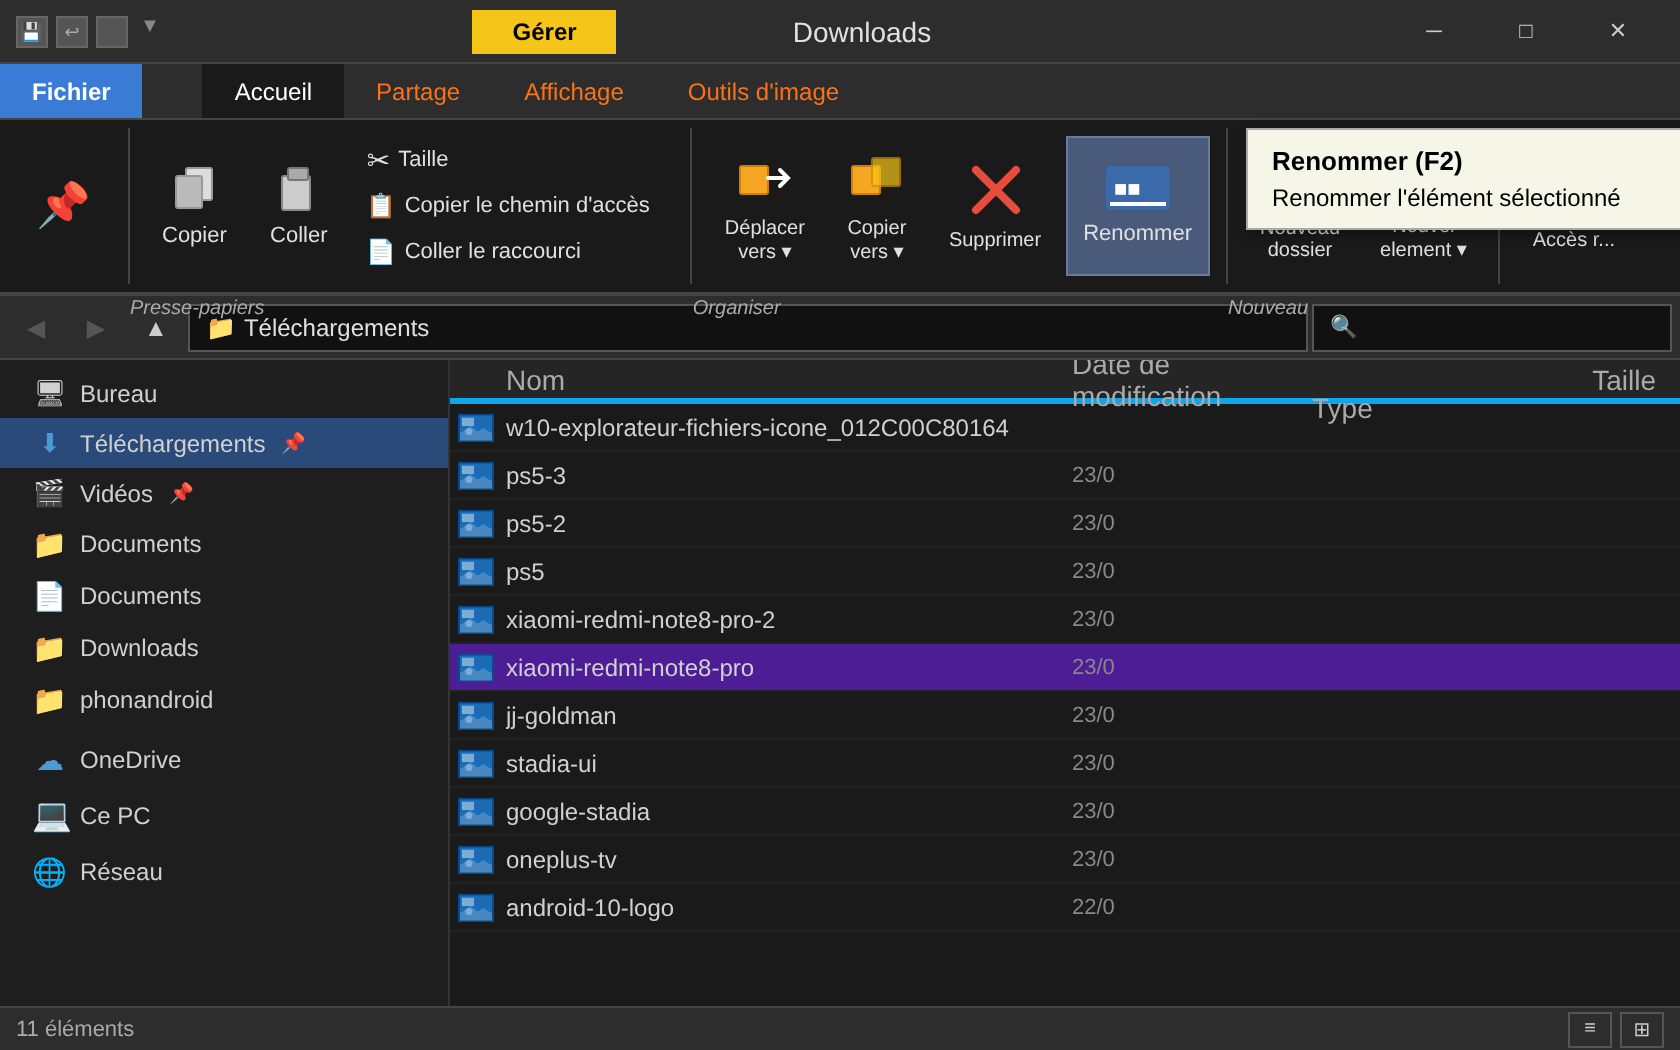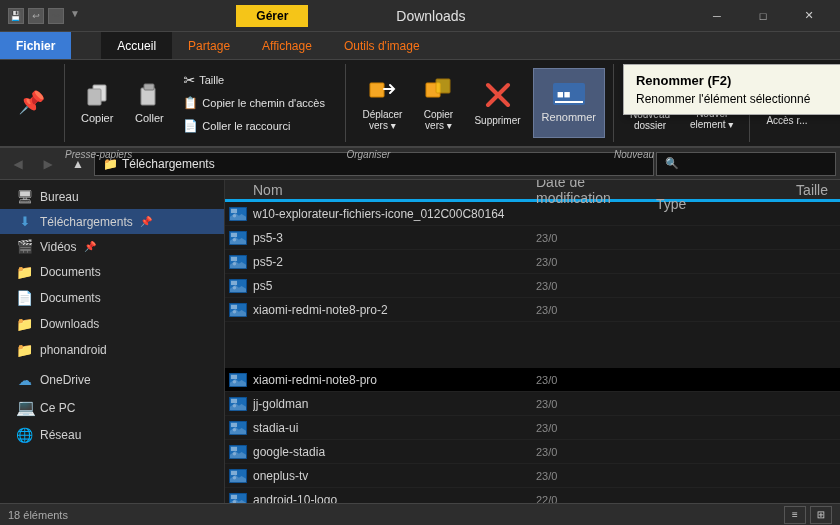--- a/index.html
+++ b/index.html
@@ -267,21 +267,21 @@
     .file-row {
       display: flex;
       align-items: center;
       height: 24px;
       padding: 0 4px;
       cursor: pointer;
       font-size: 12px;
       color: #d0d0d0;
       border-bottom: 1px solid #222;
     }
-    .file-row.selected { background: #000000; margin-top: 46px; }
+    .file-row.selected { background: #4c1d95; }
     .file-icon {
       width: 18px; height: 18px;
       margin-right: 6px;
       flex-shrink: 0;
       display: flex; align-items: center; justify-content: center;
     }
     .file-name { flex: 1; overflow: hidden; text-overflow: ellipsis; white-space: nowrap; }
     .file-date { width: 120px; font-size: 11px; color: #888; }
     .file-type { width: 100px; font-size: 11px; color: #888; }
     .file-size { width: 80px; font-size: 11px; color: #888; text-align: right; padding-right: 8px; }
@@ -756,18 +756,18 @@
     <span class="file-date">22/0</span>
     <span class="file-type"></span>
     <span class="file-size"></span>
   </div>
       </div>
   </div>
 
 </div>
 
 <div id="statusbar">
-  <span>18 éléments</span>
+  <span>11 éléments</span>
   <span style="margin-left:auto;display:flex;gap:4px;">
     <button style="background:transparent;border:1px solid #555;color:#ccc;width:22px;height:18px;cursor:pointer;font-size:10px;">≡</button>
     <button style="background:transparent;border:1px solid #555;color:#ccc;width:22px;height:18px;cursor:pointer;font-size:10px;">⊞</button>
   </span>
 </div>
 
 </body></html>

